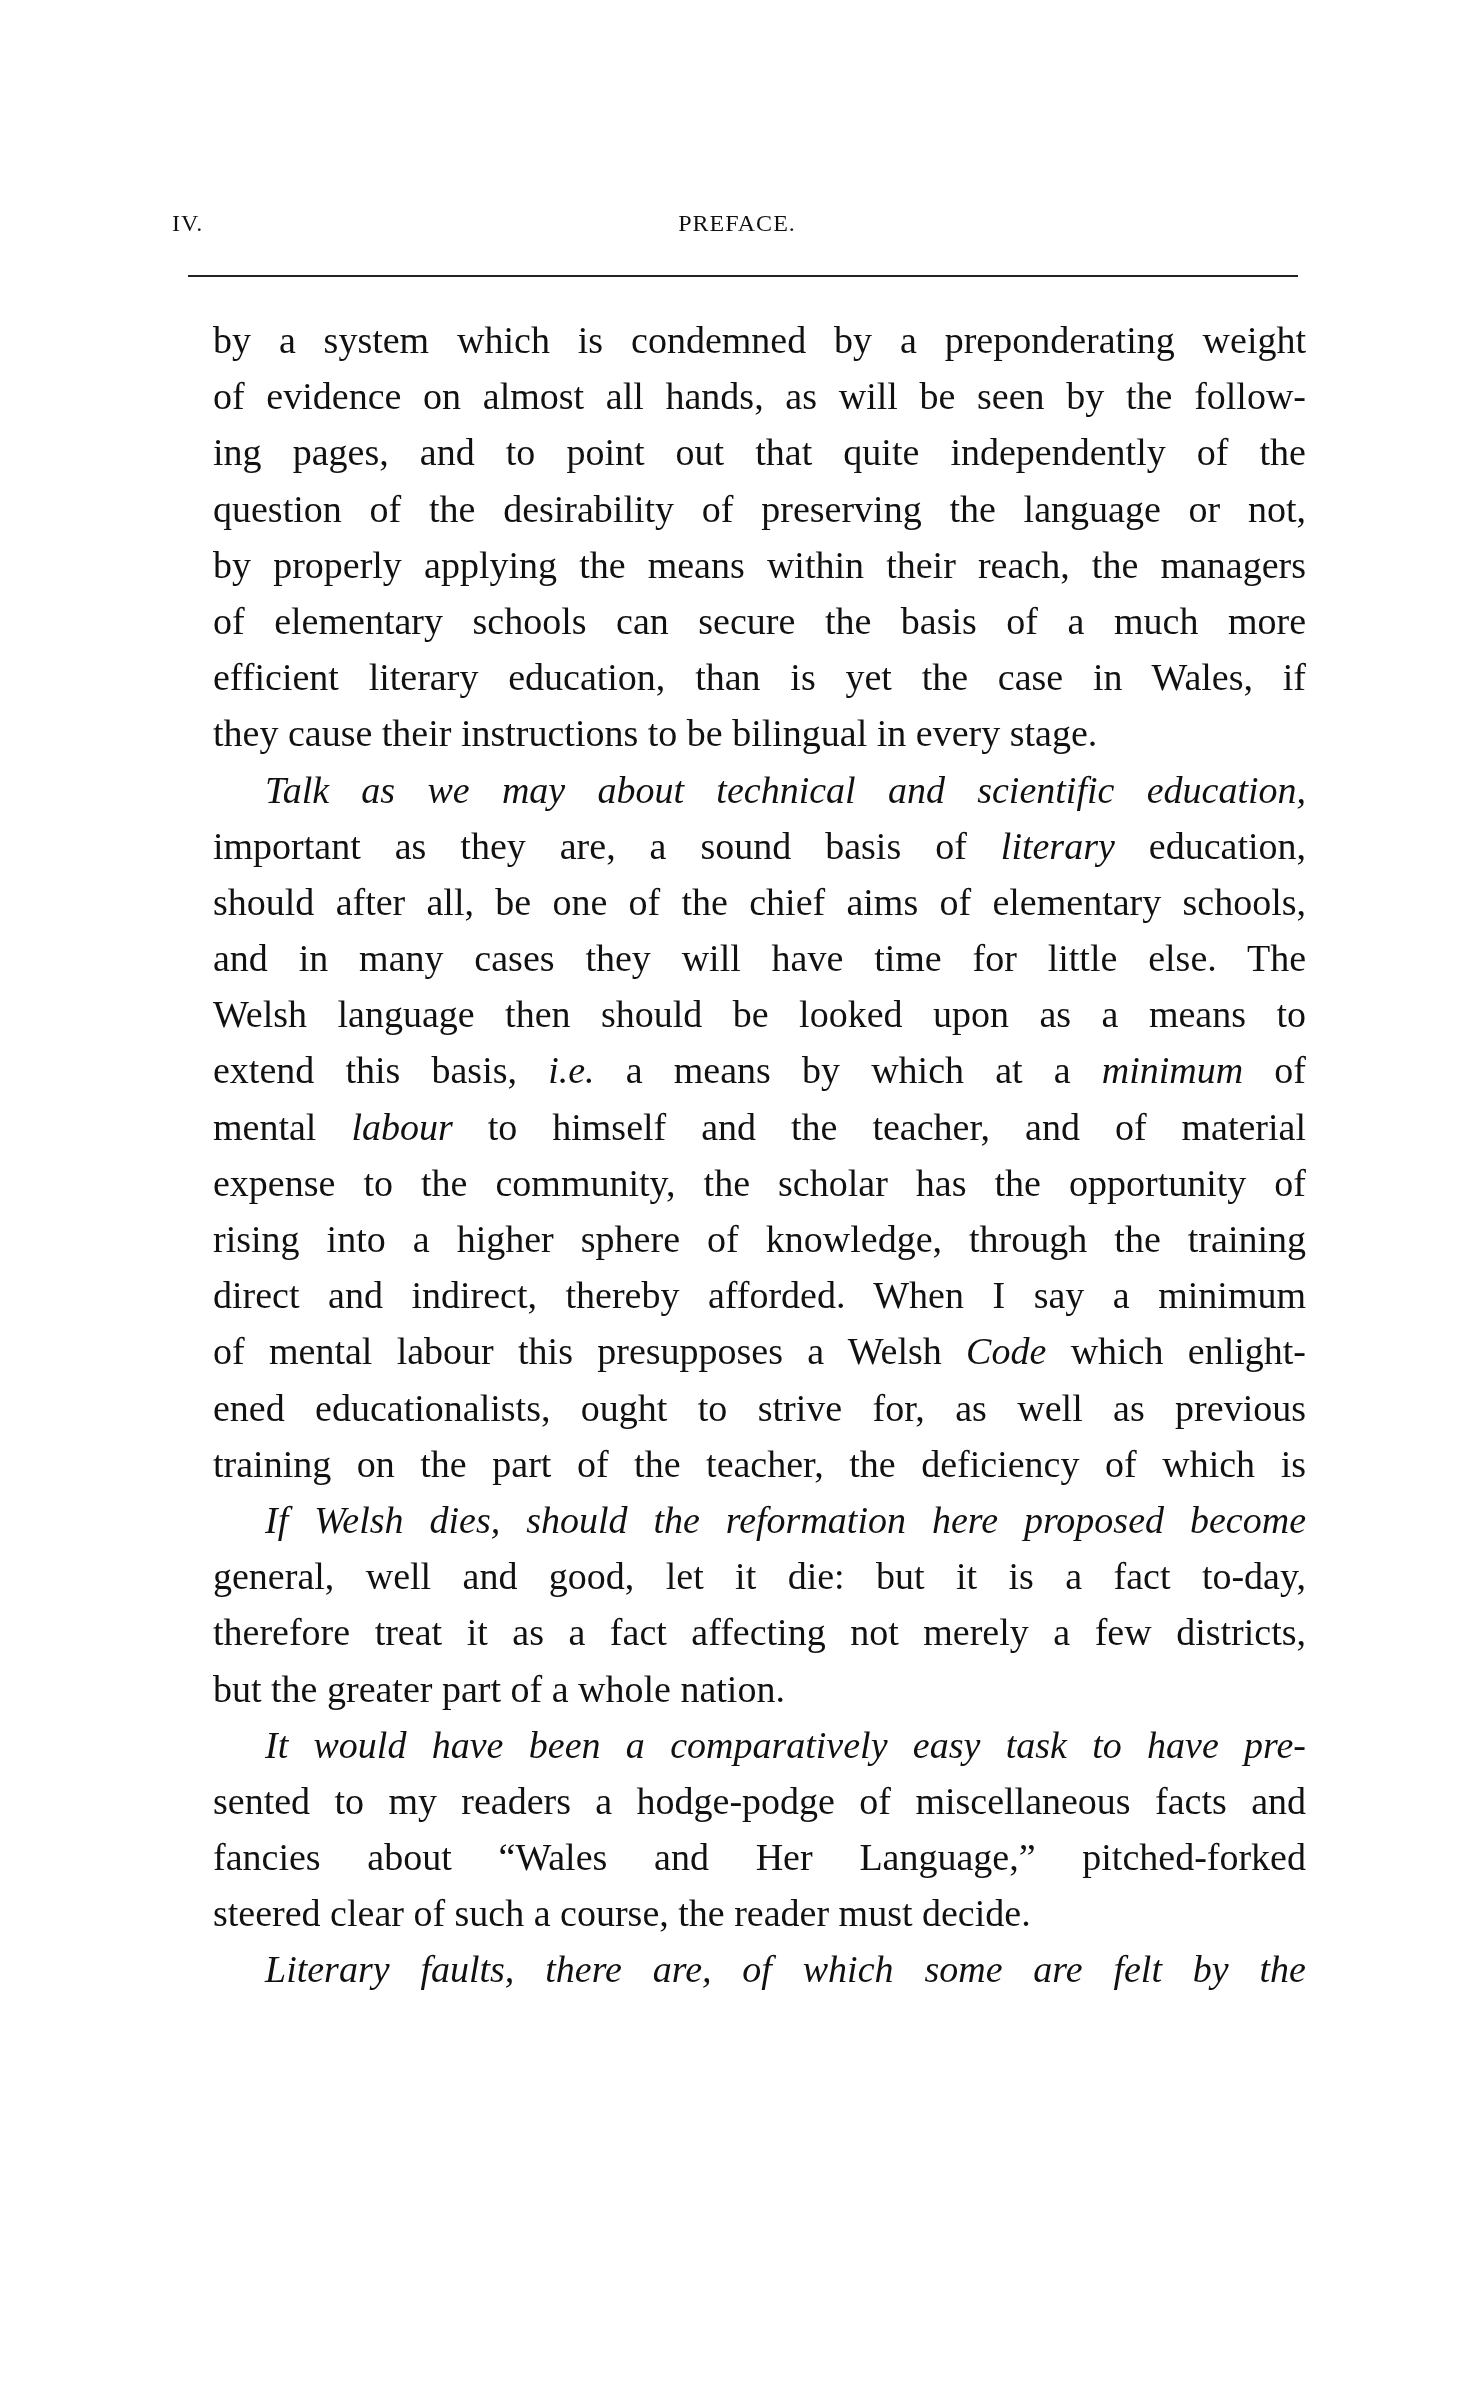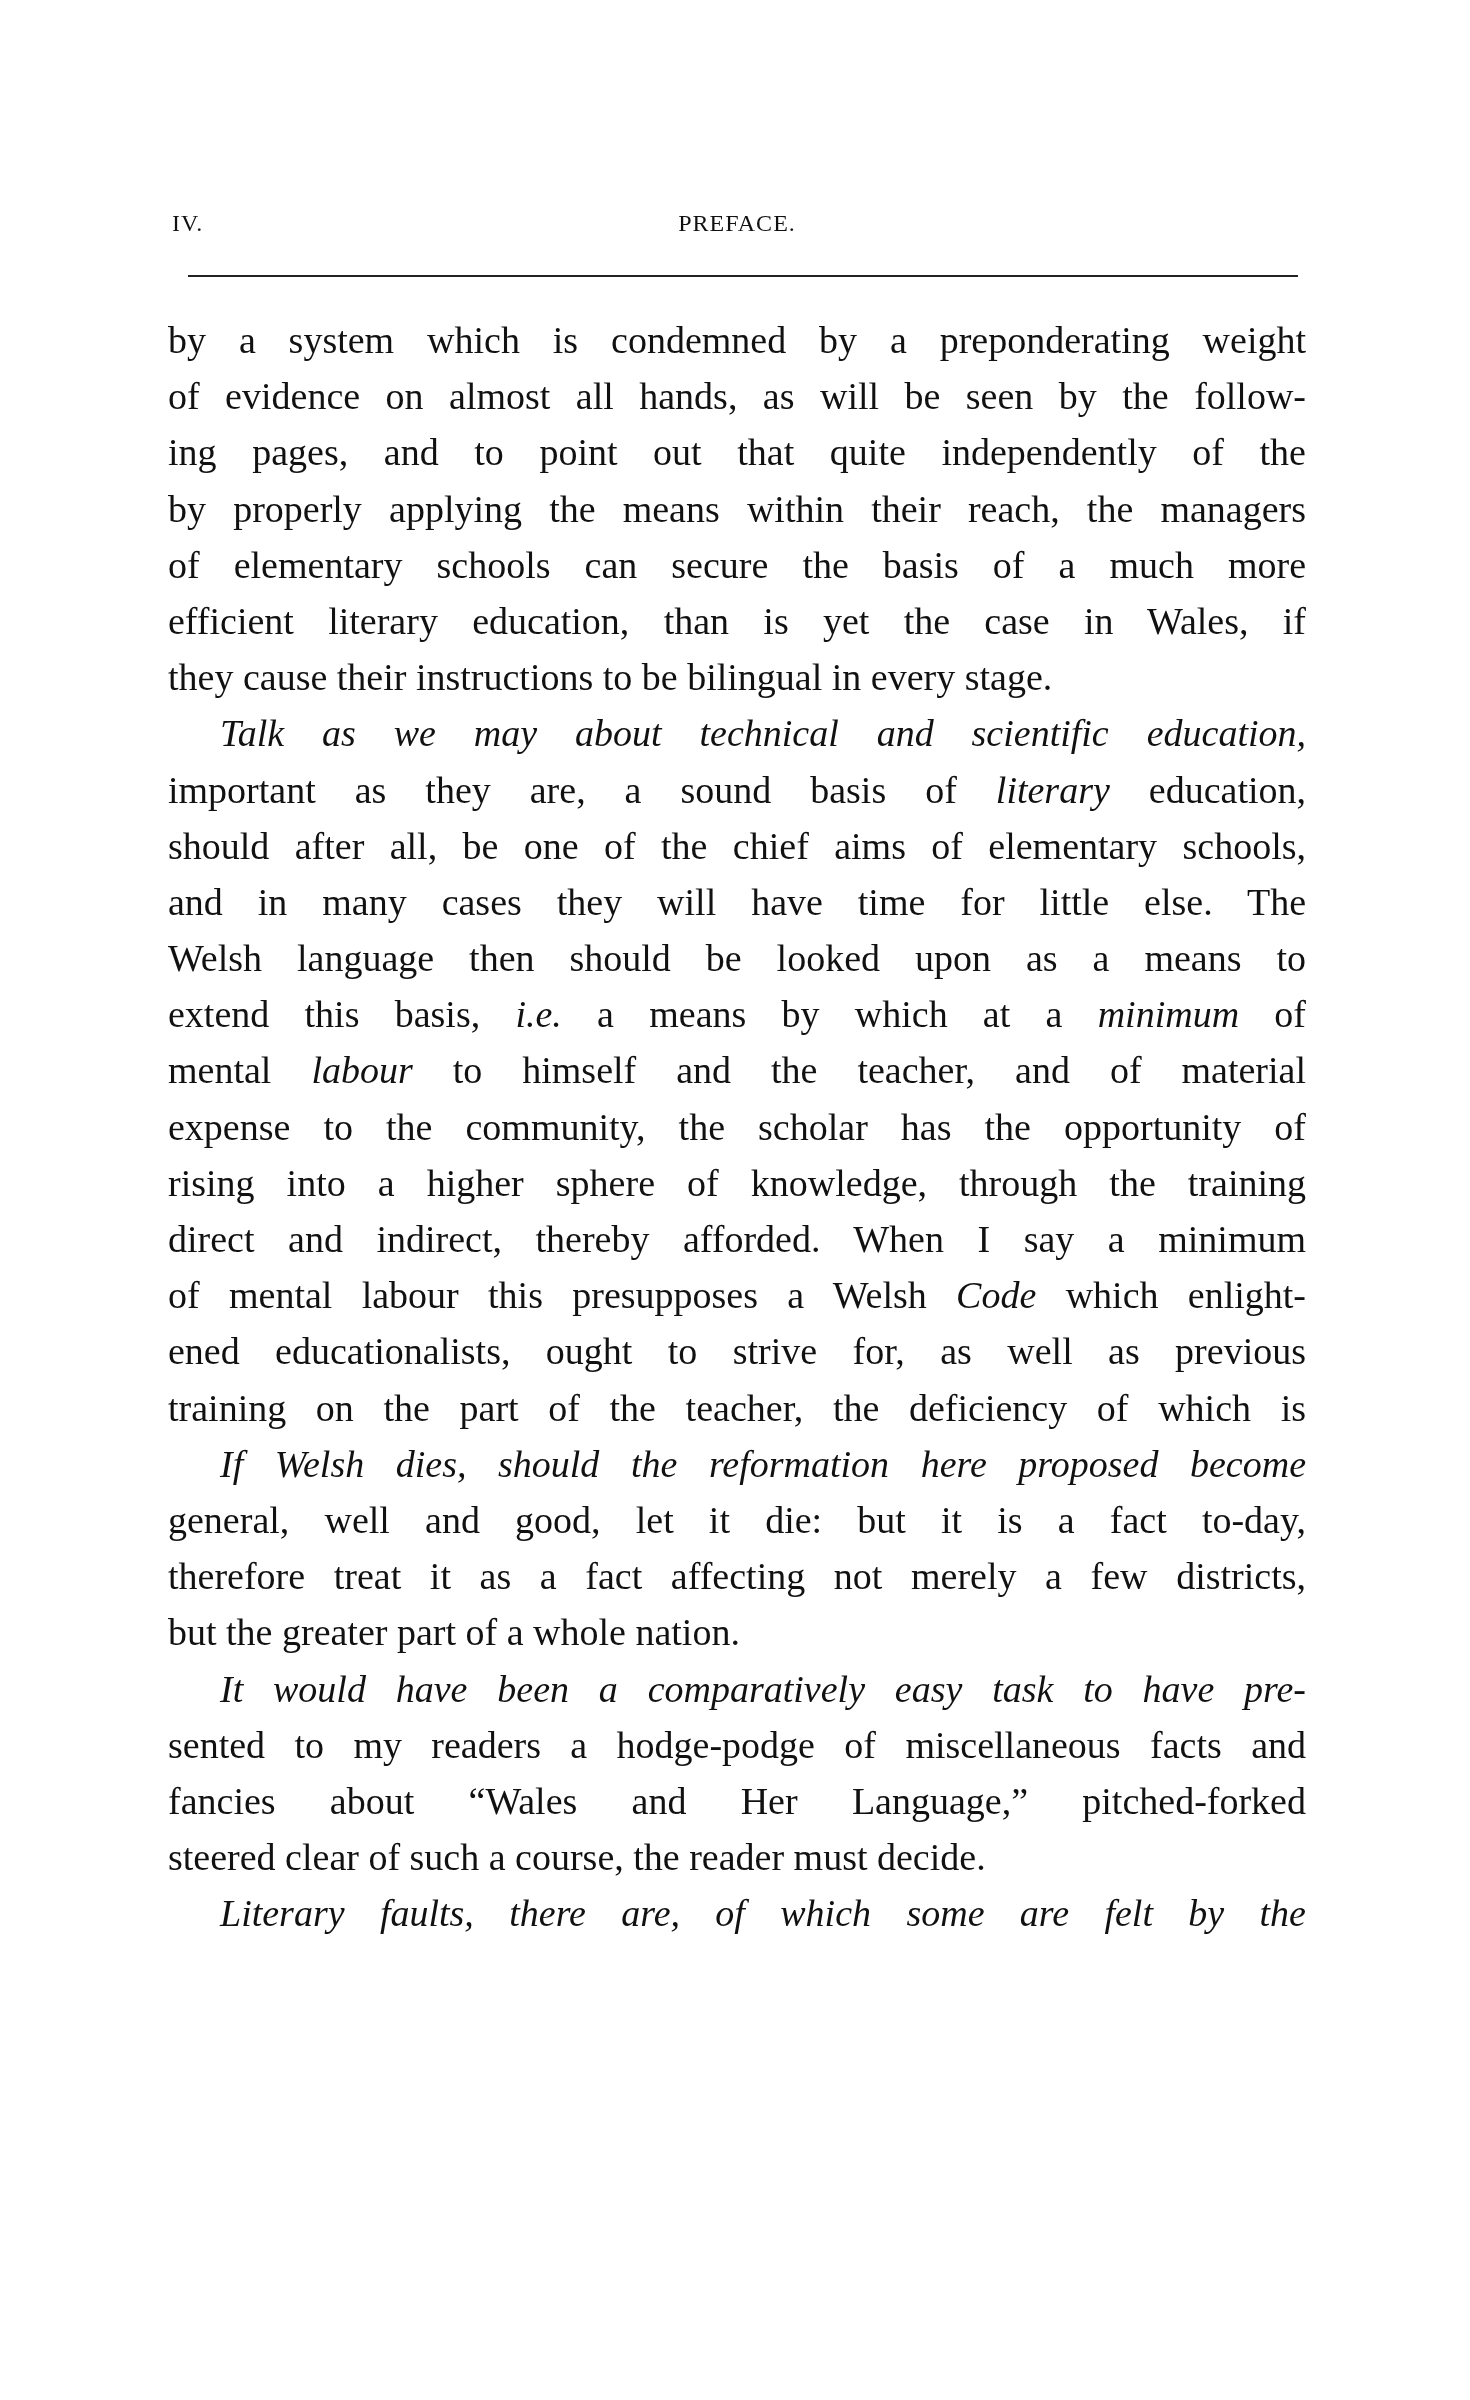--- a/index.html
+++ b/index.html
@@ -3,38 +3,39 @@
 <meta charset="utf-8">
 <style>
   html,body{margin:0;padding:0;background:#fff;}
   body{width:1470px;height:2400px;position:relative;overflow:hidden;
        font-family:"Liberation Serif","DejaVu Serif",serif;color:#111;}
   .hdr{position:absolute;top:210px;left:168px;width:1138px;height:50px;font-size:24px;letter-spacing:1px;}
   .hdr .pg{position:absolute;left:4px;top:0;}
   .hdr .title{position:absolute;left:0;width:100%;text-align:center;top:0;}
   .rule{position:absolute;top:275px;left:188px;width:1110px;height:0;border-top:2px solid #222;}
   .body{position:absolute;top:312px;left:168px;width:1138px;font-size:38px;line-height:56.2px;}
-  .line{display:block;white-space:nowrap;text-align:justify;text-align-last:justify;height:56.2px;}
+  .line{display:block;white-space:nowrap;text-align:justify;text-align-last:justify;height:56.2px;margin-left:45px;}
   .line.last{text-align-last:left;}
   .line.ind{padding-left:52px;font-style:italic;}
   i{font-style:italic;}
 </style>
 </head>
 <body>
 
 <div class="hdr">
   <span class="pg">IV.</span>
   <span class="title">PREFACE.</span>
 </div>
 <div class="rule"></div>
 
 <div class="body">
   <span class="line">by a system which is condemned by a preponderating weight</span>
   <span class="line">of evidence on almost all hands, as will be seen by the follow-</span>
   <span class="line">ing pages, and to point out that quite independently of the</span>
+  <span class="line">question of the desirability of preserving the language or not,</span>
   <span class="line">by properly applying the means within their reach, the managers</span>
   <span class="line">of elementary schools can secure the basis of a much more</span>
   <span class="line">efficient literary education, than is yet the case in Wales, if</span>
   <span class="line last">they cause their instructions to be bilingual in every stage.</span>
   <span class="line ind">Talk as we may about technical and scientific education,</span>
   <span class="line"><span>important as they are, a sound basis of </span><i>literary</i><span> education,</span></span>
   <span class="line">should after all, be one of the chief aims of elementary schools,</span>
   <span class="line">and in many cases they will have time for little else. The</span>
   <span class="line">Welsh language then should be looked upon as a means to</span>
   <span class="line"><span>extend this basis, </span><i>i.e.</i><span> a means by which at a </span><i>minimum</i><span> of</span></span>

